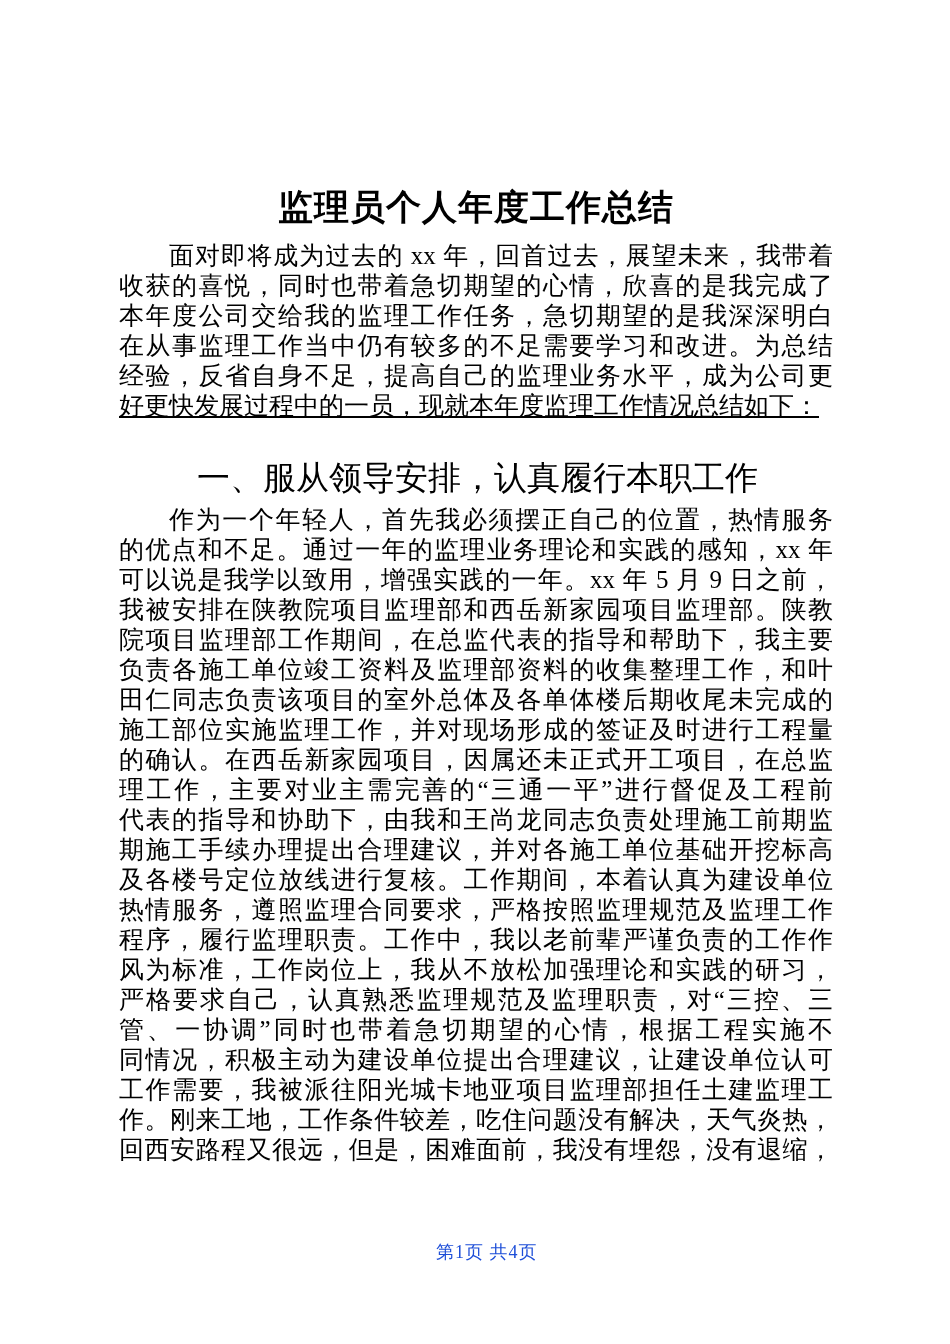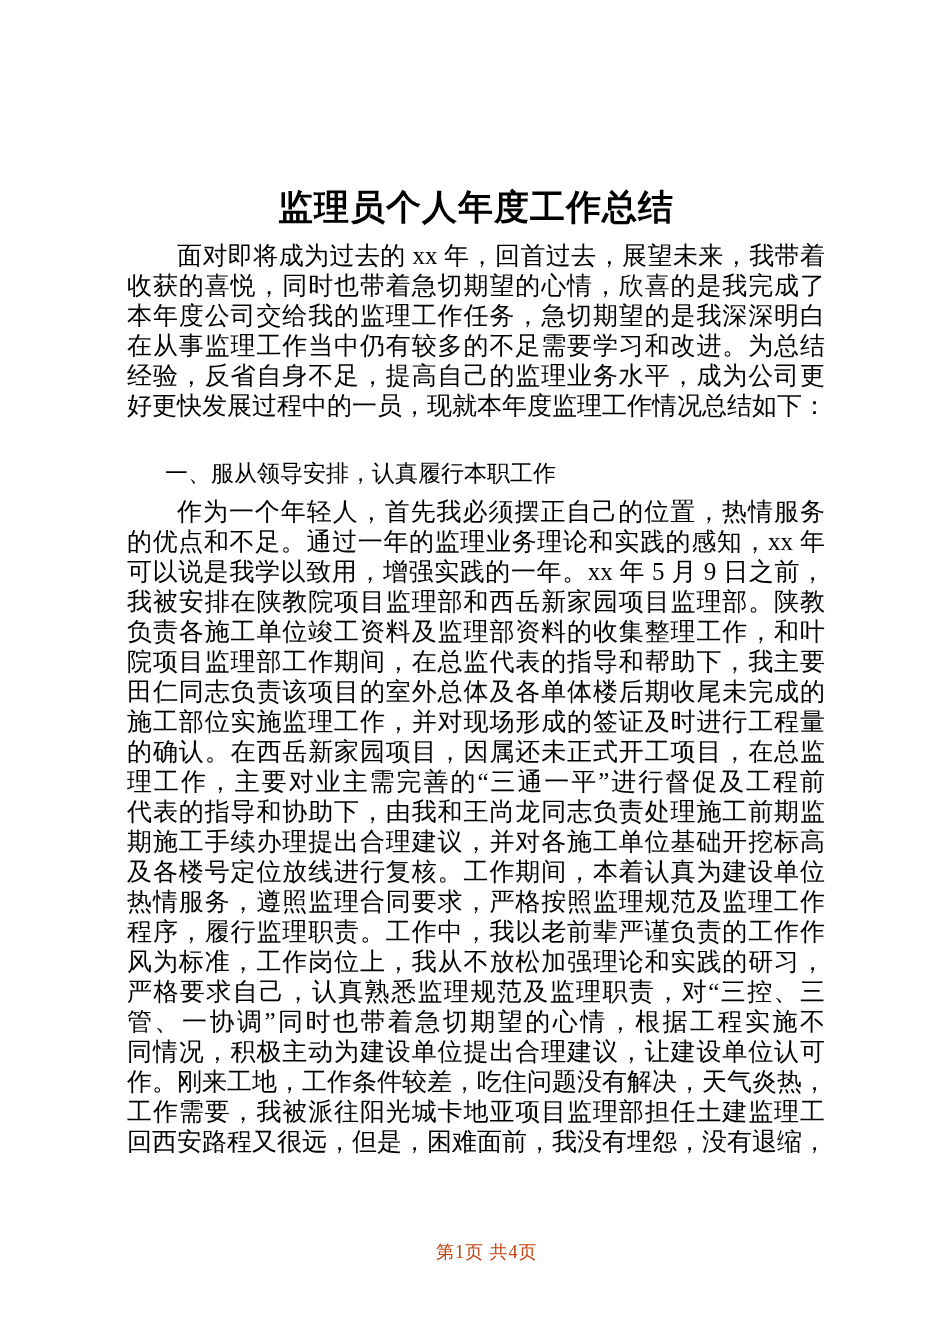--- a/index.html
+++ b/index.html
@@ -26,57 +26,58 @@
   .doc-title {
     margin: 0 0 11px 0;
     font-size: 35px;
     line-height: 44px;
     font-weight: bold;
     text-align: center;
     letter-spacing: 1px;
     white-space: nowrap;
   }
   .para {
-    margin: 8px;
+    margin: 0;
   }
   .line {
     font-size: 25px;
     line-height: 30px;
     height: 30px;
     text-align: justify;
     text-align-last: justify;
     white-space: nowrap;
     overflow: visible;
   }
   
   .para.closed .line:last-child {
     text-align-last: left;
+    text-decoration: underline;
   }
   .para .line:first-child {
     text-indent: 2em;
   }
   .blank-line {
     height: 30px;
   }
   .section-heading {
-    font-size: 23px;
+    font-size: 33px;
     line-height: 30px;
     height: 30px;
     text-indent: 2em;
     font-weight: normal;
-    margin: 0;
+    margin: 12px;
   }
   .page-footer {
     position: absolute;
     left: 436px;
     top: 1241px;
     font-size: 18px;
     line-height: 22px;
     letter-spacing: 1px;
-    color: #c2410c;
+    color: #1d4ed8;
     white-space: nowrap;
   }
 </style>
 </head>
 <body>
 
 <div class="page">
   <div class="doc">
     <h1 class="doc-title">监理员个人年度工作总结</h1>
 
@@ -91,35 +92,35 @@
 
     <div class="blank-line"></div>
 
     <h2 class="section-heading">一、服从领导安排，认真履行本职工作</h2>
 
     <div class="para continued">
         <div class="line">作为一个年轻人，首先我必须摆正自己的位置，热情服务</div>
         <div class="line">的优点和不足。通过一年的监理业务理论和实践的感知，xx 年</div>
         <div class="line">可以说是我学以致用，增强实践的一年。xx 年 5 月 9 日之前，</div>
         <div class="line">我被安排在陕教院项目监理部和西岳新家园项目监理部。陕教</div>
+        <div class="line">院项目监理部工作期间，在总监代表的指导和帮助下，我主要</div>
         <div class="line">负责各施工单位竣工资料及监理部资料的收集整理工作，和叶</div>
-        <div class="line">院项目监理部工作期间，在总监代表的指导和帮助下，我主要</div>
         <div class="line">田仁同志负责该项目的室外总体及各单体楼后期收尾未完成的</div>
         <div class="line">施工部位实施监理工作，并对现场形成的签证及时进行工程量</div>
         <div class="line">的确认。在西岳新家园项目，因属还未正式开工项目，在总监</div>
         <div class="line">理工作，主要对业主需完善的“三通一平”进行督促及工程前</div>
         <div class="line">代表的指导和协助下，由我和王尚龙同志负责处理施工前期监</div>
         <div class="line">期施工手续办理提出合理建议，并对各施工单位基础开挖标高</div>
         <div class="line">及各楼号定位放线进行复核。工作期间，本着认真为建设单位</div>
         <div class="line">热情服务，遵照监理合同要求，严格按照监理规范及监理工作</div>
         <div class="line">程序，履行监理职责。工作中，我以老前辈严谨负责的工作作</div>
         <div class="line">风为标准，工作岗位上，我从不放松加强理论和实践的研习，</div>
         <div class="line">严格要求自己，认真熟悉监理规范及监理职责，对“三控、三</div>
         <div class="line">管、一协调”同时也带着急切期望的心情，根据工程实施不</div>
         <div class="line">同情况，积极主动为建设单位提出合理建议，让建设单位认可</div>
+        <div class="line">工作需要，我被派往阳光城卡地亚项目监理部担任土建监理工</div>
         <div class="line">作。刚来工地，工作条件较差，吃住问题没有解决，天气炎热，</div>
-        <div class="line">工作需要，我被派往阳光城卡地亚项目监理部担任土建监理工</div>
         <div class="line">回西安路程又很远，但是，困难面前，我没有埋怨，没有退缩，</div>
       </div>
   </div>
 
   <div class="page-footer">第1页  共4页</div>
 </div>
 
 </body></html>

